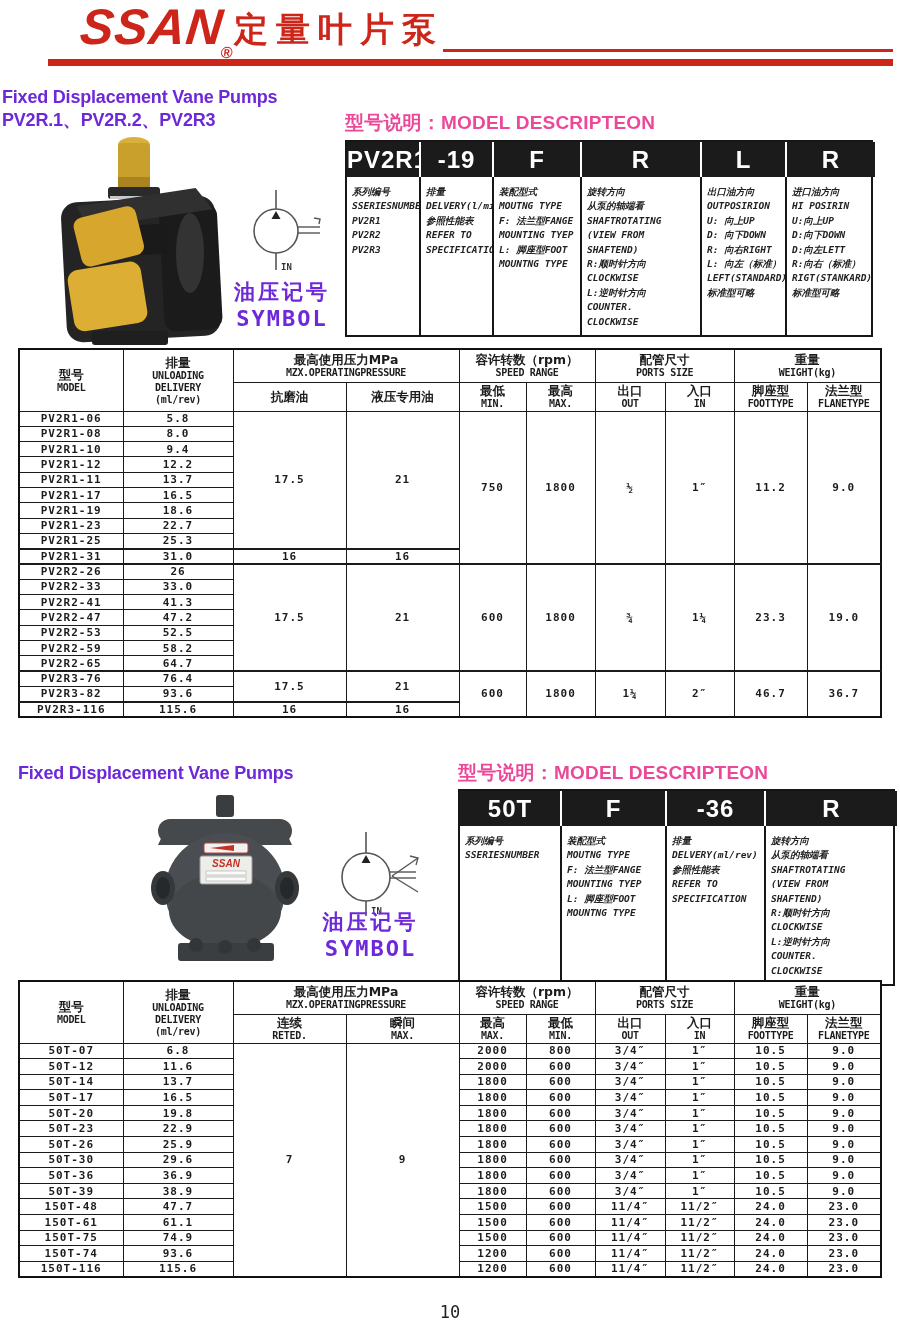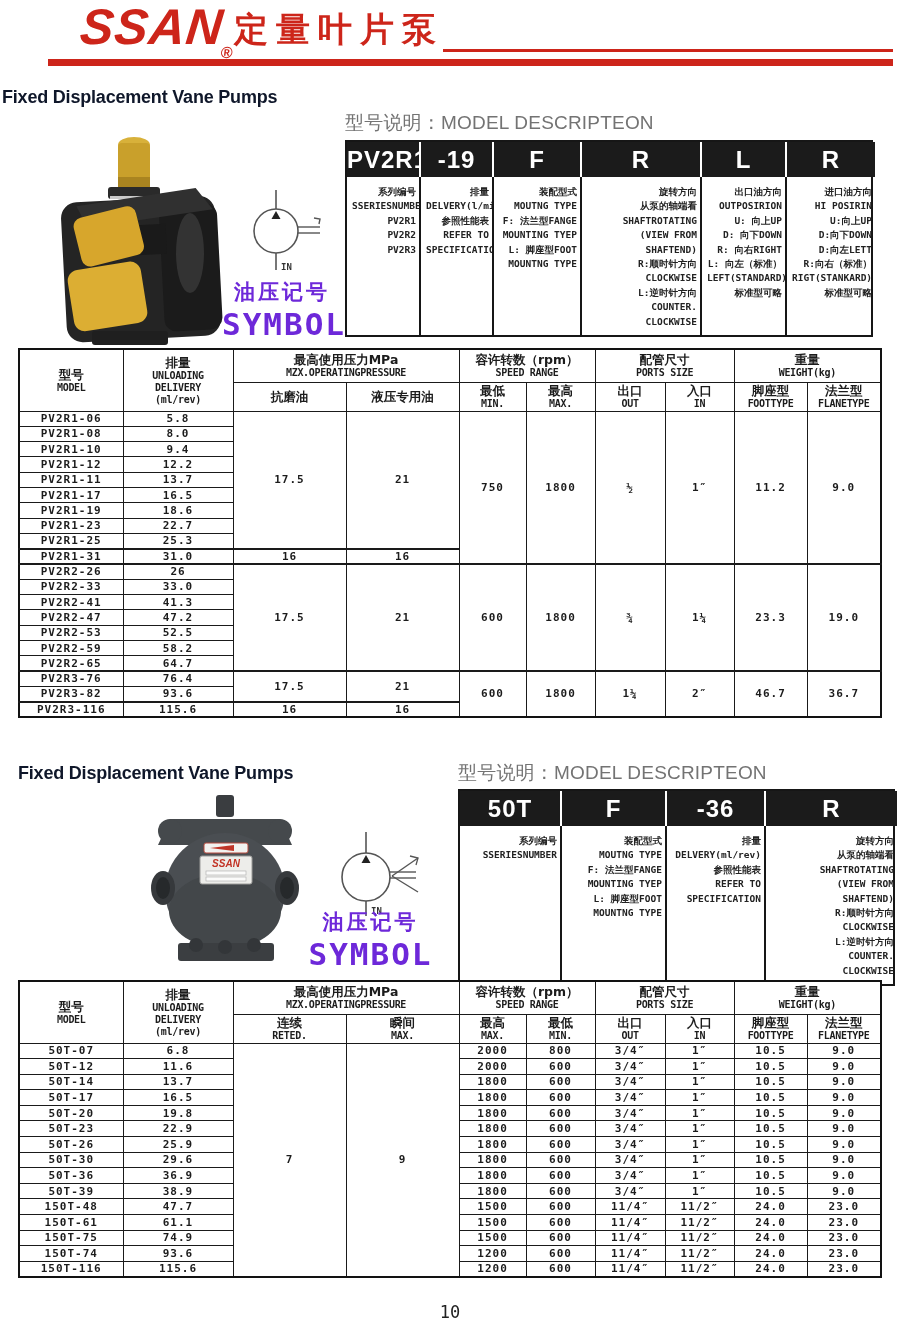--- a/index.html
+++ b/index.html
@@ -18,51 +18,51 @@
   }
   .brand-reg { font-size:16px; font-style:normal; vertical-align:-14px; letter-spacing:0; }
   .brand-cn {
     left:234px; top:12px; color:#cd251a; font-weight:bold; font-size:34px;
     letter-spacing:8px; line-height:1;
   }
   .rule-thin  { left:443px; top:49px; width:450px; height:3px; background:#cd251a; }
   .rule-thick { left:48px;  top:59px; width:845px; height:7px; background:#cd251a; }
 
   
-  .sec-heading { font-size:18px; font-weight:bold; line-height:23px; color:#0f172a; letter-spacing:-0.2px; }
+  .sec-heading { font-size:18px; font-weight:bold; line-height:23px; color:#6d28d9; letter-spacing:-0.2px; }
   .s1-heading { left:2px;  top:86px; }
   .s2-heading { left:18px; top:762px; }
-  .desc-title { color:#737373; font-weight:normal; font-size:19px; letter-spacing:0.2px; }
+  .desc-title { color:#ec4899; font-weight:bold; font-size:19px; letter-spacing:0.2px; }
   .s1-desc-title { left:345px; top:110px; }
   .s2-desc-title { left:458px; top:760px; }
 
   
   .sym-label { text-align:center; font-weight:bold; color:#6d28d9; }
   .sym-cn { font-size:21px; letter-spacing:3px; display:block; }
-  .sym-en { font-size:31px; letter-spacing:2px; display:block; font-family:"DejaVu Sans Mono", monospace; }
+  .sym-en { font-size:22px; letter-spacing:2px; display:block; font-family:"DejaVu Sans Mono", monospace; }
   .s1-symlabel { left:222px; top:278px; width:120px; }
   .s2-symlabel { left:298px; top:908px; width:145px; }
 
   
   .mdtable { display:grid; border:2px solid #161616; background:#fff; }
   #mdesc1 { left:345px; top:140px; width:528px; grid-template-columns:72px 73px 88px 120px 85px 90px; }
   #mdesc2 { left:458px; top:789px; width:437px; grid-template-columns:100px 105px 99px 133px; }
   .mdcol { display:flex; flex-direction:column; border-left:2px solid #161616; position:relative; min-width:0; }
   .mdcol:first-child { border-left:none; }
   .mdhead {
     background:#1b1b1b; color:#fff; text-align:center; font-weight:bold;
     font-size:24px; height:35px; line-height:35px; letter-spacing:1px;
   }
   .mdcol:not(:first-child) .mdhead::before {
     content:""; position:absolute; left:-2px; top:0; width:2px; height:35px; background:#fff;
   }
   .mdbody {
-    flex:1; padding:8px 3px 5px 5px; font-weight:bold; font-size:9.5px;
-    line-height:14.4px; color:#222; text-align:right; white-space:nowrap; overflow:hidden;
-    font-family:"DejaVu Sans Mono","DejaVu Sans", monospace; min-height:158px;
+    flex:1; padding:8px 12px 5px 5px; font-weight:bold; font-size:9.5px;
+    line-height:14.4px; color:#222; text-align:left; white-space:nowrap; overflow:hidden;
+    font-family:"DejaVu Sans Mono","DejaVu Sans", monospace; min-height:158px;font-style:italic;
   }
 
   
   .spec { border-collapse:collapse; width:862px; table-layout:fixed; background:#fff; border:2px solid #121212; }
   #spec1wrap { left:18px; top:348px; }
   #spec2wrap { left:18px; top:980px; }
   .spec th, .spec td { border:1px solid #1a1a1a; text-align:center; vertical-align:middle; padding:0; }
   .spec thead th { font-weight:bold; }
   .spec thead tr.grp th { height:33px; }
   .spec thead tr.sub th { height:29px; }
@@ -90,20 +90,21 @@
 </head>
 <body>
 
 <div class="abs brand-logo"><span>SSAN</span><span class="brand-reg">®</span></div>
 <div class="abs brand-cn">定量叶片泵</div>
 <div class="abs rule-thin"></div>
 <div class="abs rule-thick"></div>
 
 <div class="abs sec-heading s1-heading">
   <div>Fixed Displacement Vane Pumps</div>
+  <div>PV2R.1、PV2R.2、PV2R3</div>
 </div>
 
 <div class="abs pump1">
   <svg width="185" height="215" viewBox="0 0 185 215">
     <ellipse cx="84" cy="12" rx="16" ry="8" fill="#d8b13a"></ellipse>
     <rect x="68" y="10" width="32" height="48" rx="4" fill="#c9a02b"></rect>
     <rect x="68" y="44" width="32" height="10" fill="#a98420"></rect>
     <rect x="58" y="54" width="52" height="12" rx="3" fill="#2a2a2a"></rect>
     <rect x="60" y="63" width="48" height="3" fill="#c9c9c9"></rect>
     <g transform="rotate(-3 92 140)">

